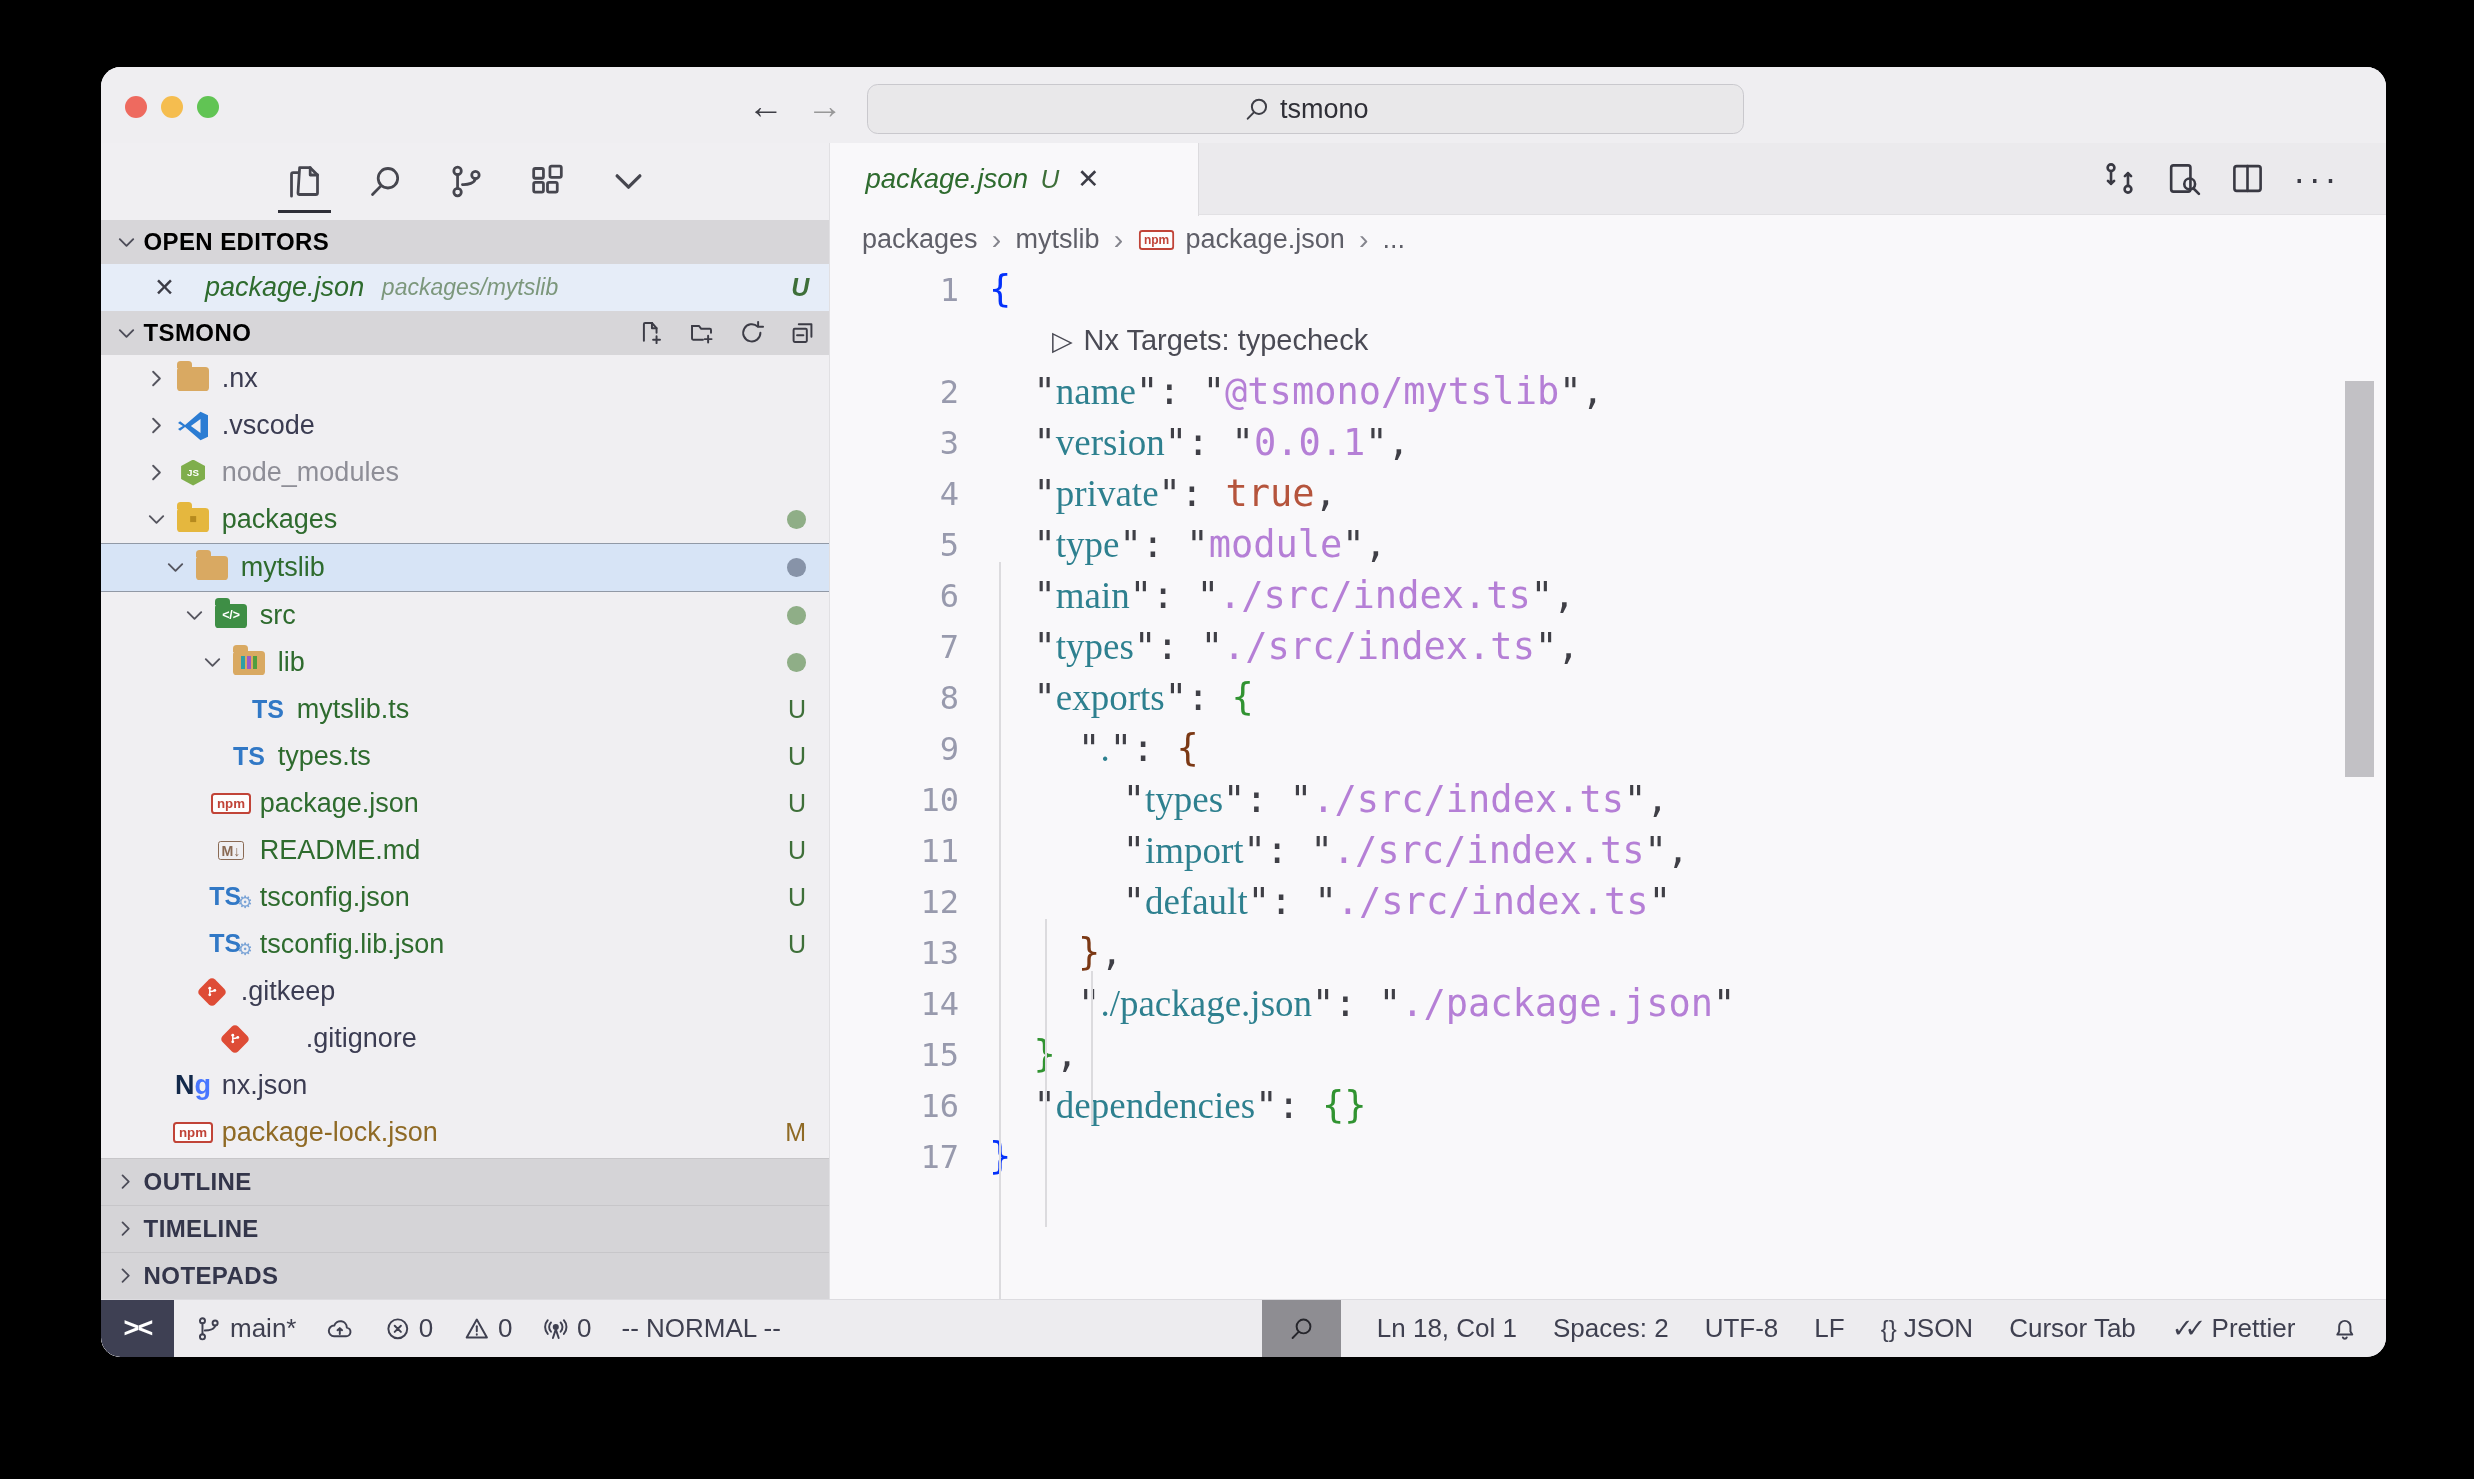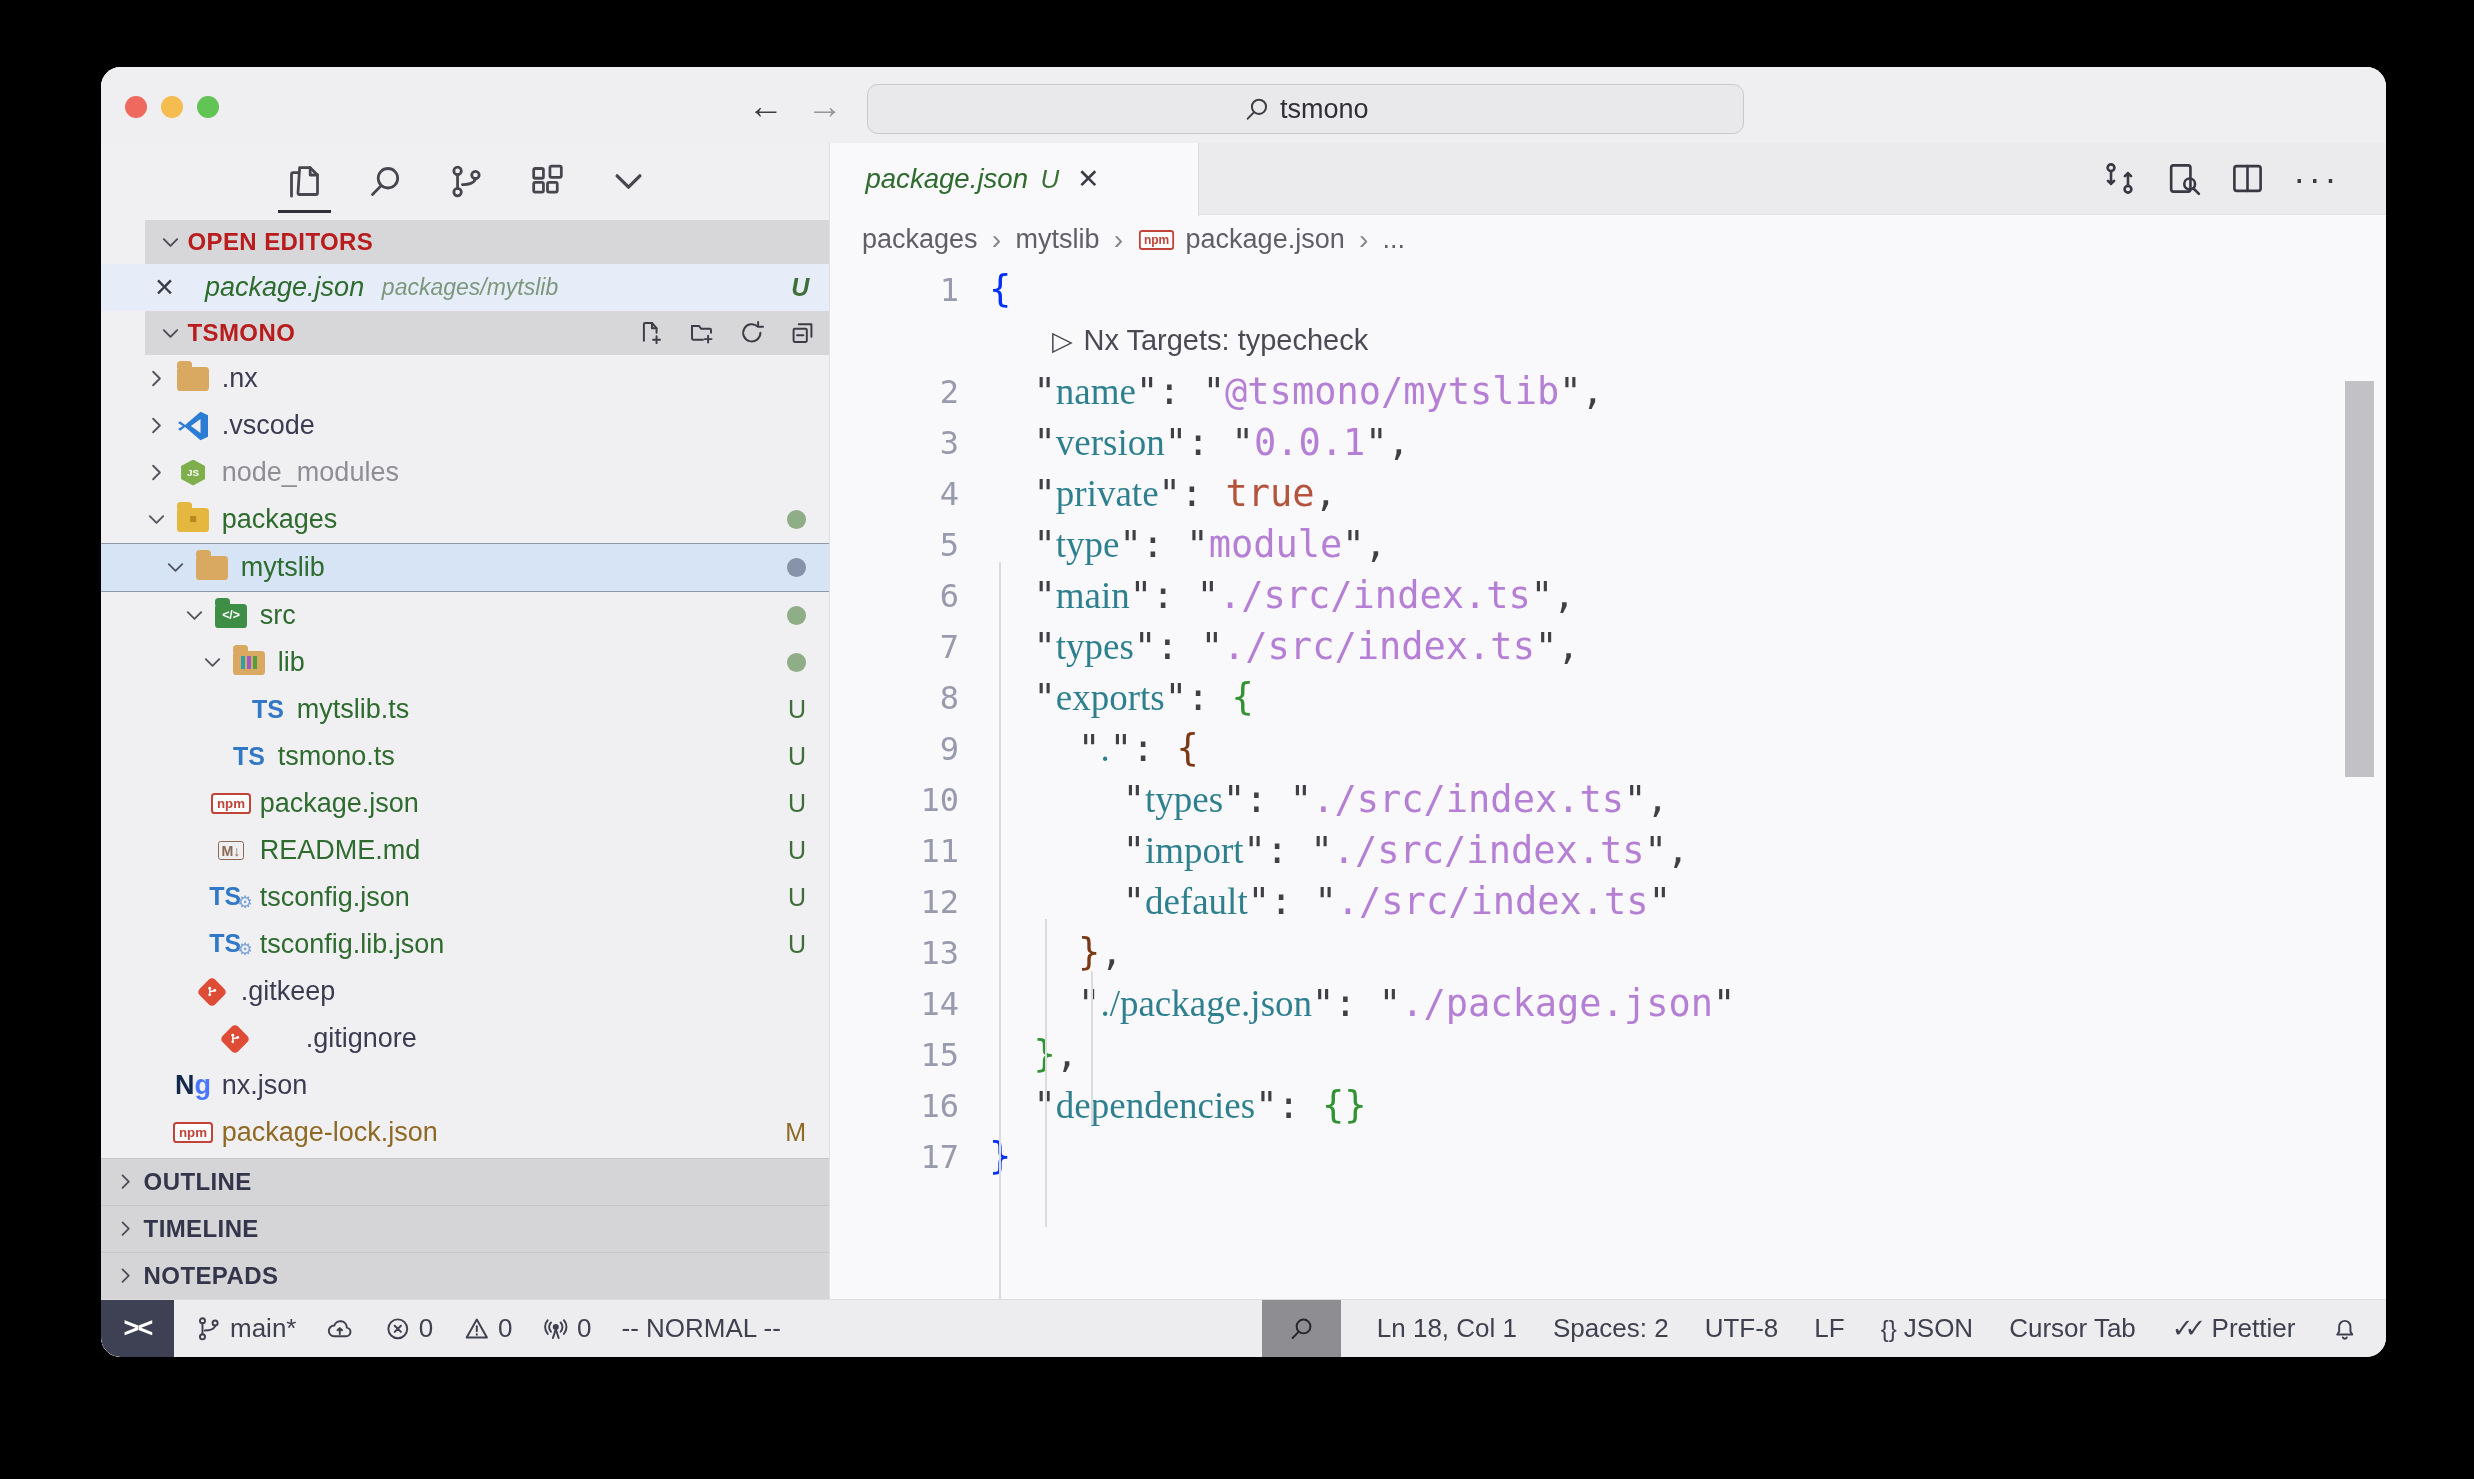--- a/index.html
+++ b/index.html
@@ -20,21 +20,21 @@
              gap:9px;color:#2f2f37;font-size:27px;}
   .searchbox .icon{width:28.4px;height:28.4px;color:#3e3e46;}
   .title-right{position:absolute;right:39px;top:19.6px;display:flex;gap:25px;align-items:center;color:#39394a;}
   
   .main{flex:1;display:flex;min-height:0;}
   .sidebar{width:728px;flex:0 0 728px;border-right:1.8px solid #e1e0e3;display:flex;flex-direction:column;background:var(--sidebar-bg);}
   .activity{height:77px;flex:0 0 77px;display:flex;align-items:center;gap:42px;padding-left:184px;color:#46464f;}
   .activity .act{width:39px;height:39px;position:relative;}
   .activity .act.active:after{content:"";position:absolute;left:-7.1px;right:-7.1px;bottom:-12.4px;height:3.6px;background:#2f2f38;}
   .sect-head{height:44px;flex:0 0 44px;background:#d7d6d9;display:flex;align-items:center;gap:5.3px;padding:0 12.4px 0 14.2px;
-             font-size:24px;font-weight:bold;color:#b91c1c;letter-spacing:0.4px;margin-left:44px;}
+             font-size:24px;font-weight:bold;color:#000000;letter-spacing:0.4px;}
   .sect-head .chev{width:23px;height:23px;color:#4c4c58;flex:0 0 23px;}
   .head-actions{margin-left:auto;display:flex;gap:23px;color:#3c3c46;}
   .head-actions .icon{width:27.6px;height:27.6px;}
   .oe-item{height:47px;flex:0 0 47px;background:#e6edf8;display:flex;align-items:center;padding:0 19.6px 0 53px;gap:12.4px;}
   .oe-close{font-size:25px;color:#3c3c46;margin-right:5.3px;}
   .oe-name{font-style:italic;font-size:27px;color:var(--git-green);}
   .oe-path{font-style:italic;font-size:23px;color:#7c977c;margin-left:5.3px;}
   .oe-badge{margin-left:auto;font-size:25px;font-style:italic;color:var(--git-green-badge);font-weight:bold;}
   .tree{flex:0 0 auto;}
   .trow{height:47px;display:flex;align-items:center;font-size:27px;color:#3b3c52;position:relative;padding-right:23px;}
@@ -339,21 +339,21 @@
               <span class="ts-text">TS</span>
             </span>
             <span>mytslib.ts</span>
             <span class="tbadge U">U</span>
           </div>
           <div class="trow green" style="padding-left: 100px;">
             <span class="spacer"></span>
             <span class="ficon">
               <span class="ts-text">TS</span>
             </span>
-            <span>tsmono.ts</span>
+            <span>types.ts</span>
             <span class="tbadge U">U</span>
           </div>
           <div class="trow green" style="padding-left: 82px;">
             <span class="spacer"></span>
             <span class="ficon">
               <span class="npm-badge">npm</span>
             </span>
             <span>package.json</span>
             <span class="tbadge U">U</span>
           </div>

